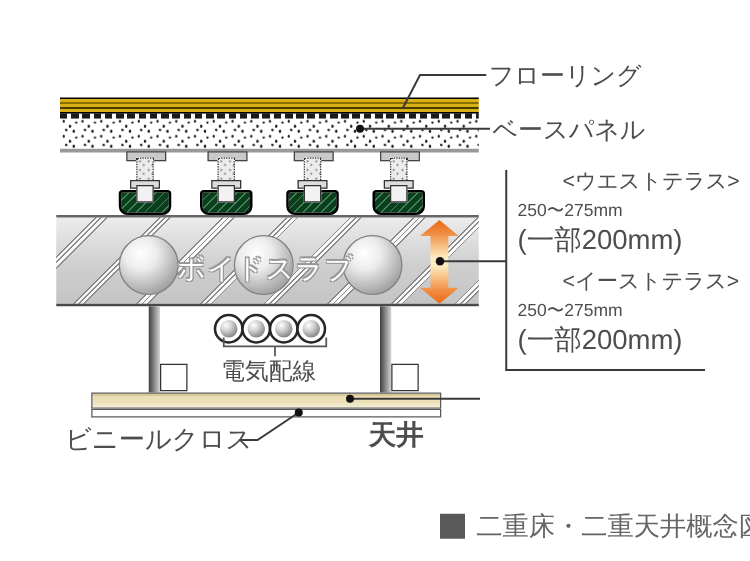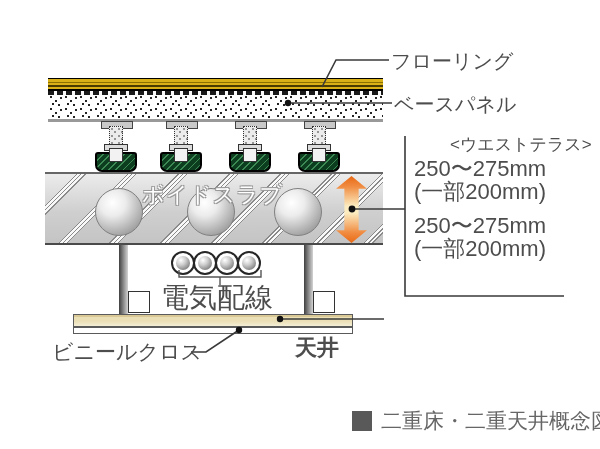--- a/index.html
+++ b/index.html
@@ -39,43 +39,43 @@
 
   
   .slab{left:45px;top:172px;width:338px;height:73px;box-sizing:border-box;
     border-top:2px solid #666;border-bottom:2px solid #4a4a4a;
     background:
       repeating-linear-gradient(135deg,transparent 0 22px,#8a8a8a 22px 23px,#f8f8f8 23px 25px,
         #8a8a8a 25px 26px,#f8f8f8 26px 28px,#8a8a8a 28px 29px,transparent 29px 36px),
       linear-gradient(180deg,#ececec,#cfcfcf 55%,#c4c4c4);}
   .sphere{position:absolute;width:46px;height:46px;border-radius:50%;border:1px solid #808080;
     background:radial-gradient(circle at 36% 30%,#ffffff,#ececec 30%,#b9b9b9 62%,#8d8d8d 90%);}
-  .voidlabel{left:142px;top:180px;font-size:22px;letter-spacing:1px;color:#fff;z-index:4;
+  .voidlabel{left:142px;top:200px;font-size:22px;letter-spacing:1px;color:#fff;z-index:4;
     text-shadow:-1px -1px 0 #999,1px -1px 0 #999,-1px 1px 0 #999,1px 1px 0 #999;}
   .arrow{left:336px;top:176px;width:31px;height:67px;z-index:3;
     background:linear-gradient(180deg,#e96a15 0%,#f08a3f 15%,#fcecc0 45%,#fcecc0 55%,#f08a3f 85%,#e96a15 100%);
     clip-path:polygon(50% 0%,100% 19%,73% 19%,73% 81%,100% 81%,50% 100%,0% 81%,27% 81%,27% 19%,0% 19%);}
 
   
   .rod{top:245px;width:9px;height:69px;background:linear-gradient(90deg,#3f3f3f,#d4d4d4);}
   .bracket{top:291px;width:22px;height:22px;background:#fff;border:1.5px solid #333;box-sizing:border-box;}
   .wire{top:251px;width:20px;height:20px;border-radius:50%;border:2px solid #262626;background:#fff;box-sizing:content-box;}
   .wire .core{position:absolute;left:3px;top:3px;width:14px;height:14px;border-radius:50%;
     background:radial-gradient(circle at 35% 30%,#fff,#cfcfcf 35%,#7e7e7e 80%,#6a6a6a);}
   .board{left:73px;top:314px;width:280px;height:13px;box-sizing:border-box;border:1px solid #5a5a5a;
     background:linear-gradient(180deg,#d9c996 0 2px,#eadfb5 2px 55%,#f4eed6);}
   .vinyl{left:73px;top:327px;width:280px;height:7px;box-sizing:border-box;border:1px solid #5a5a5a;background:#fff;}
 
   
   .lbl{position:absolute;font-size:20px;line-height:24px;color:#4d4d4d;white-space:nowrap;z-index:6;}
   .terrace{position:absolute;left:414px;white-space:nowrap;z-index:6;color:#4d4d4d;}
   .terrace .tname{font-size:17px;line-height:23px;margin-left:36px;}
-  .terrace .trange{font-size:22px;line-height:25px;}
+  .terrace .trange{font-size:14px;line-height:25px;}
   .terrace .tnote{font-size:22px;line-height:21px;}
-  .wiring{left:161px;top:286px;font-size:28px;text-align:right;}
+  .wiring{left:177px;top:286px;font-size:19px;text-align:right;}
   .ceiling{left:295px;top:336px;font-size:22px;font-weight:bold;}
   .plaster{left:386px;top:308px;font-size:20px;line-height:26px;}
   .vinyllbl{left:52px;top:340px;font-size:21px;}
   .caption{left:352px;top:407px;display:flex;align-items:center;z-index:6;}
   .caption .sq{width:20px;height:20px;background:#595959;margin-right:9px;}
   .caption .ct{font-size:21px;color:#666;white-space:nowrap;}
 
   svg.overlay{position:absolute;left:0;top:0;z-index:5;pointer-events:none;}
 </style>
 </head>
@@ -168,20 +168,21 @@
 
   <div class="lbl" style="left:394px;top:92px">ベースパネル</div>
   <div class="lbl" style="left:391px;top:49px">フローリング</div>
 
   <div class="terrace" style="top:133px">
     <div class="tname">&lt;ウエストテラス&gt;</div>
     <div class="trange">250〜275mm</div>
     <div class="tnote">(一部200mm)</div>
   </div>
   <div class="terrace" style="top:213px">
+    <div class="tname">&lt;イーストテラス&gt;</div>
     <div class="trange">250〜275mm</div>
     <div class="tnote">(一部200mm)</div>
   </div>
 
   <div class="lbl wiring">電気配線</div>
   <div class="lbl ceiling">天井</div>
   <div class="lbl vinyllbl">ビニールクロス</div>
 
   <div class="abs caption">
     <div class="sq"></div>

